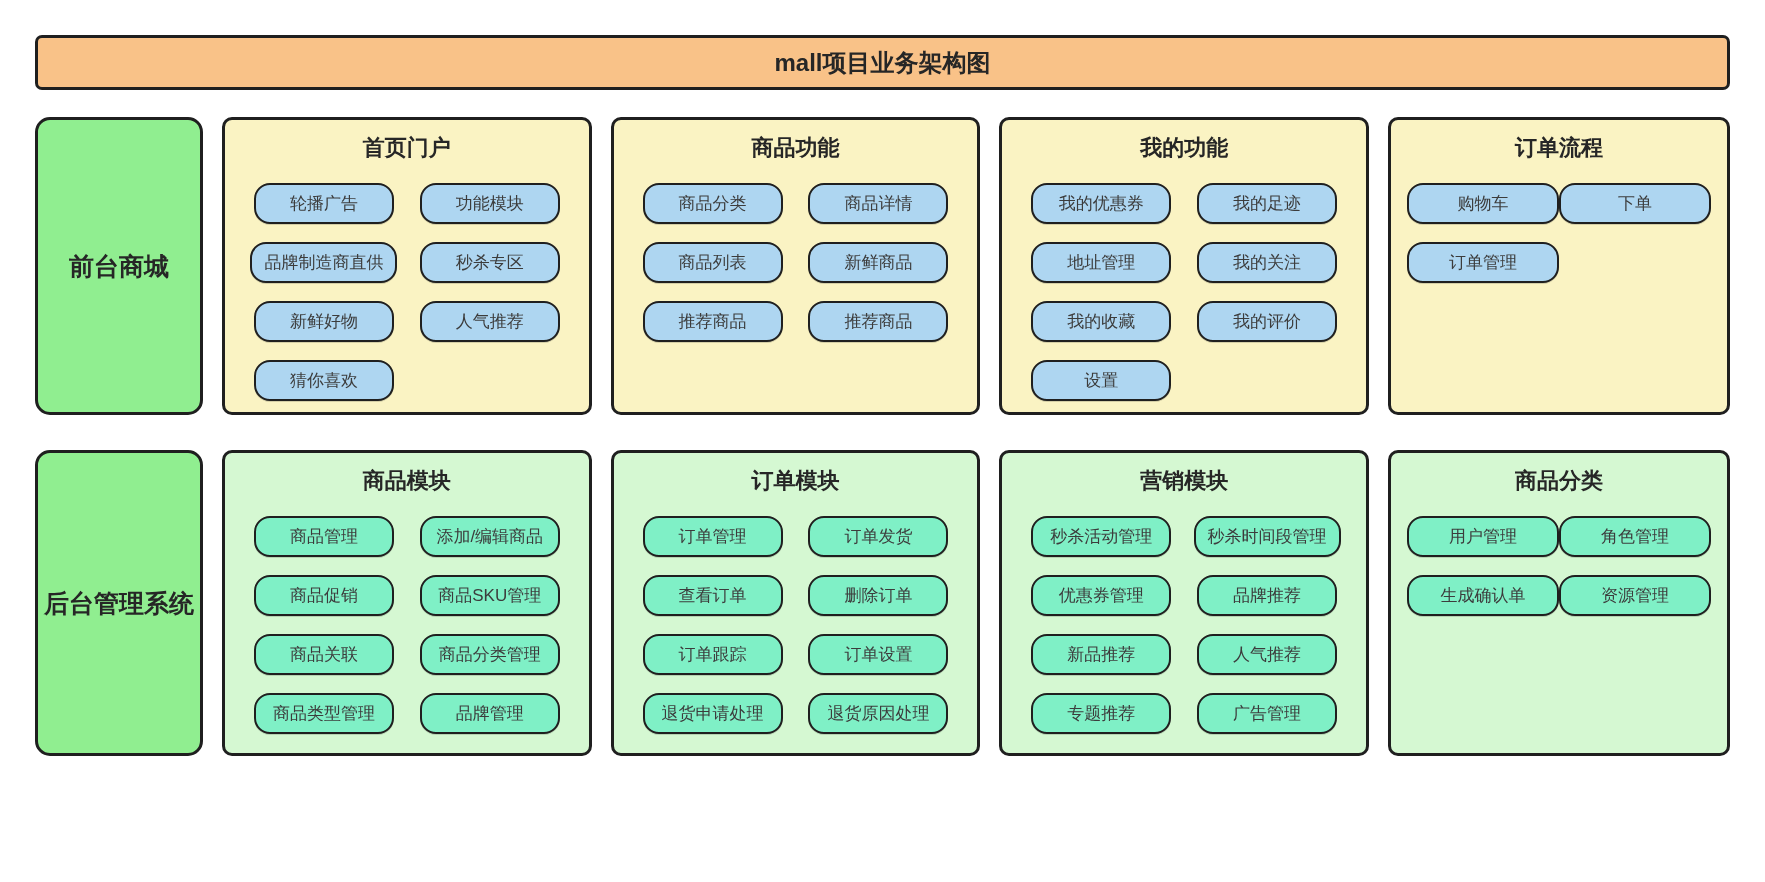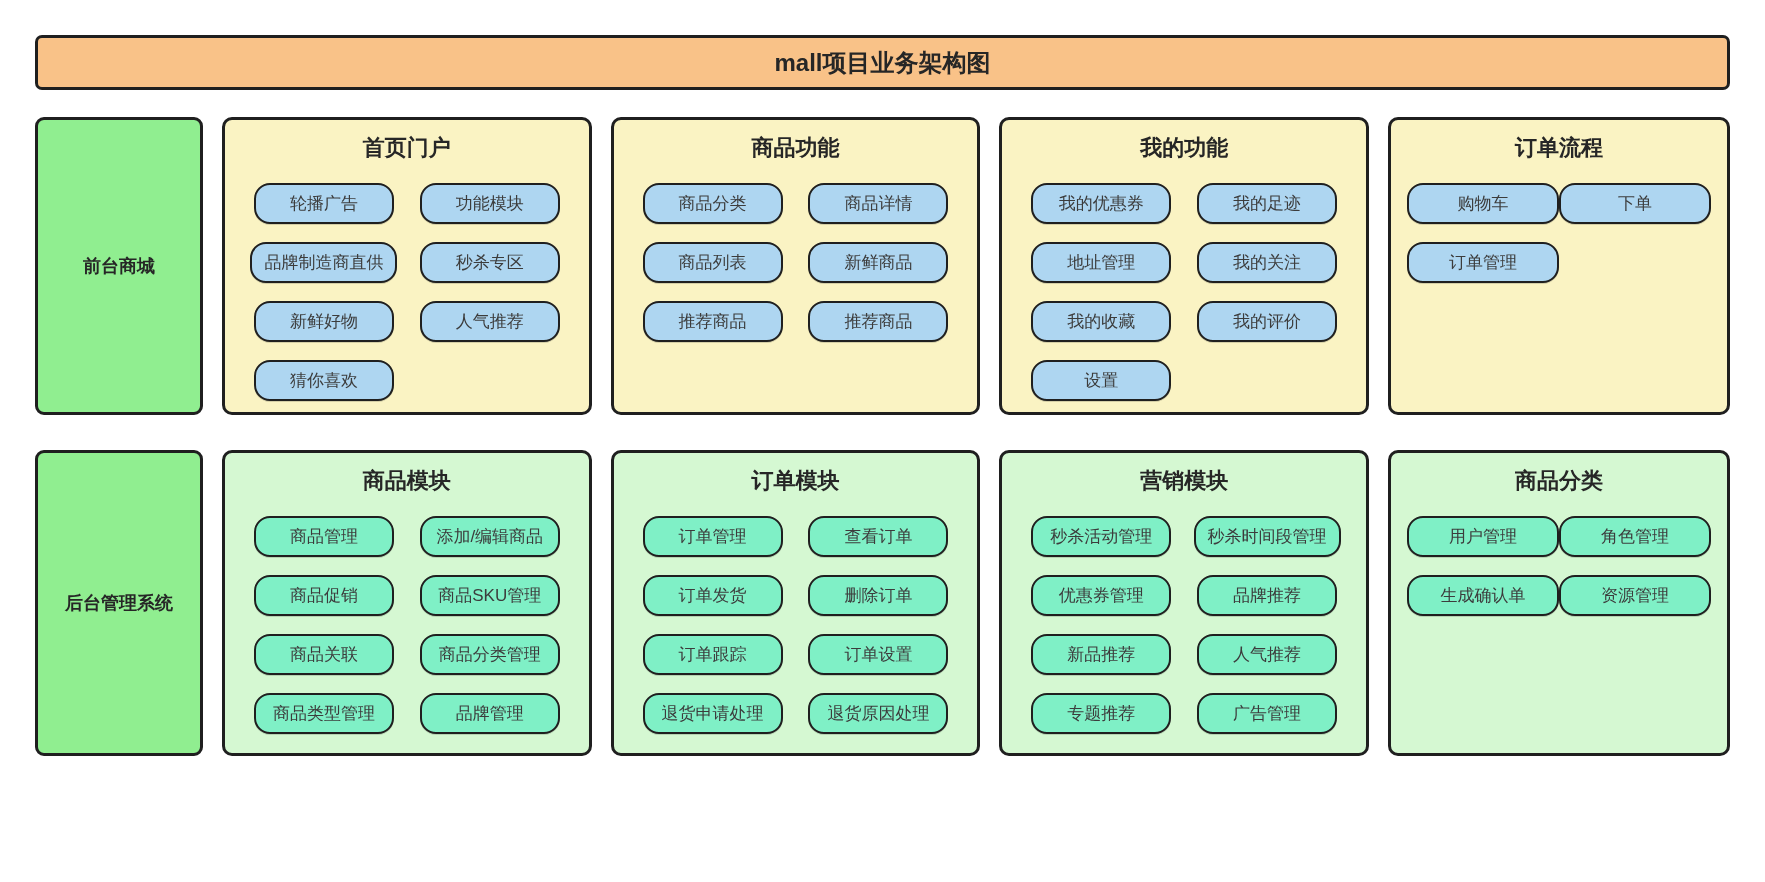--- a/index.html
+++ b/index.html
@@ -20,23 +20,23 @@
   }
   .banner-text { font-size: 24px; font-weight: bold; color: var(--heading); }
 
   .row { display: flex; gap: 19px; height: 298px; }
   .row.back { height: 306px; margin-top: 35px; }
 
   .sidebar {
     flex: 0 0 168px;
     background: var(--sidebar-bg);
     border: 3px solid var(--border);
-    border-radius: 9px;
+    border-radius: 15px;
     display: flex; align-items: center; justify-content: center;
-    font-size: 18px; font-weight: bold; color: var(--heading);
+    font-size: 25px; font-weight: bold; color: var(--heading);
   }
 
   .section {
     border: 3px solid var(--border);
     border-radius: 10px;
     padding: 13px 16px 0 16px;
   }
   .section.wide   { flex: 1.83 1 0; }
   .section.narrow { flex: 1 1 0; }
   .section.front  { background: var(--front-bg); }
@@ -201,24 +201,24 @@
             </div>
           </div>
         </div>
         <div class="section back wide">
           <div class="section-title">订单模块</div>
           <div class="btn-grid cols-2">
             <div class="cell">
               <div class="module-box">订单管理</div>
             </div>
             <div class="cell">
+              <div class="module-box">订单发货</div>
+            </div>
+            <div class="cell">
               <div class="module-box">查看订单</div>
-            </div>
-            <div class="cell">
-              <div class="module-box">订单发货</div>
             </div>
             <div class="cell">
               <div class="module-box">删除订单</div>
             </div>
             <div class="cell">
               <div class="module-box">订单跟踪</div>
             </div>
             <div class="cell">
               <div class="module-box">订单设置</div>
             </div>

